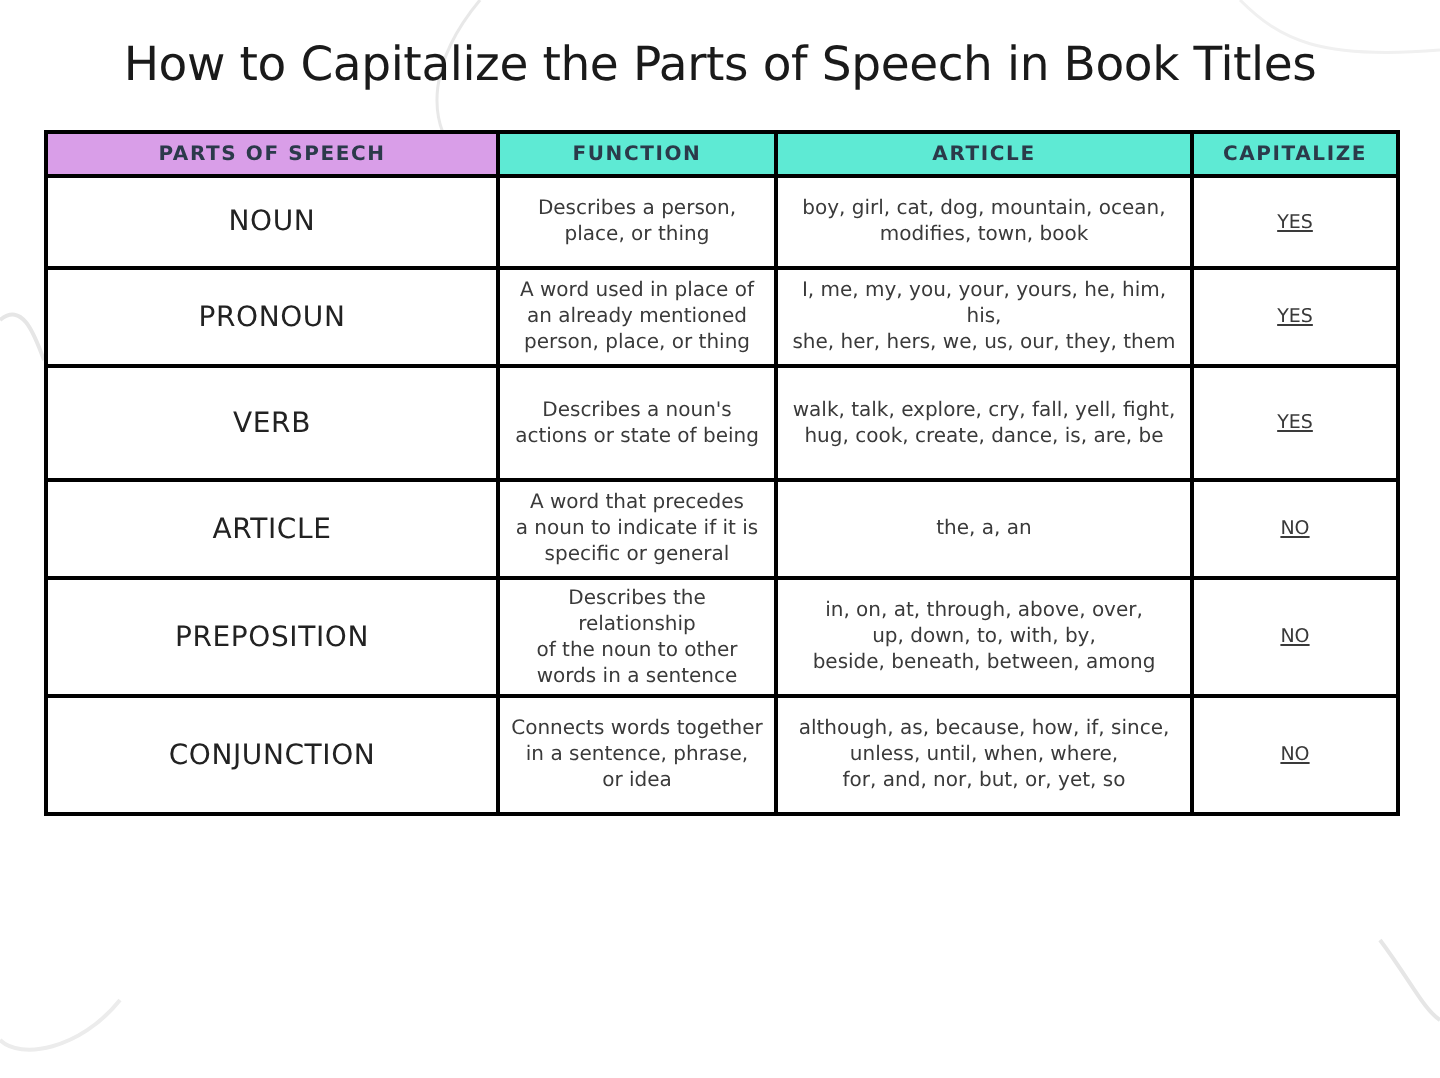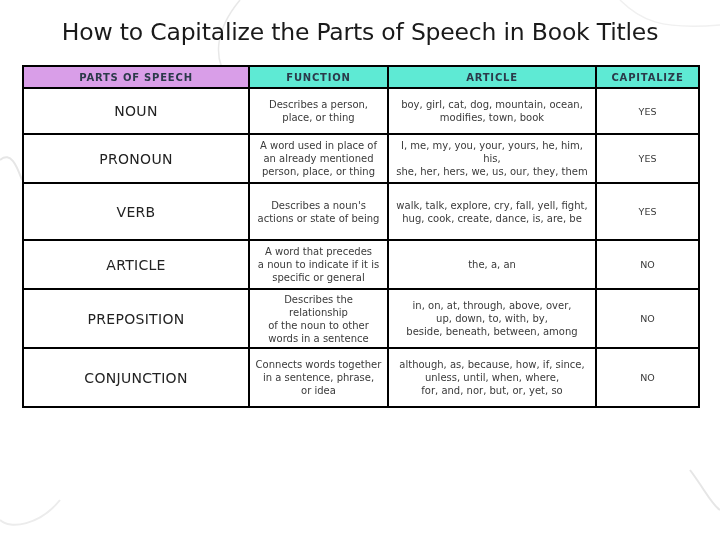--- a/index.html
+++ b/index.html
@@ -18,21 +18,21 @@
     }
     table.grid th, table.grid td { border: 2px solid #000000; text-align: center; vertical-align: middle; padding: 0 4px; }
     table.grid th {
       height: 20px; font-size: 10px; font-weight: bold; letter-spacing: 0.8px;
       color: #2b3a4a;
     }
     th.c-parts { background: #d99ee8; color: #3a2646; }
     th.c-func, th.c-ex, th.c-cap { background: #5eead4; }
     td.part { font-size: 14px; color: #222; letter-spacing: 0.3px; }
     td.func, td.ex { font-size: 10px; line-height: 13px; color: #3a3a3a; white-space: pre-line; }
-    td.cap { font-size: 9.5px; color: #3a3a3a; }
+    td.cap { font-size: 9.5px; color: #3a3a3a; text-decoration: underline; }
   </style>
 </head>
 <body>
 
 <svg class="bg-deco" viewBox="0 0 720 539">
   <path d="M240 0 C 215 30, 212 60, 230 80" stroke="#e8e8e8" stroke-width="1.5" fill="none"></path>
   <path d="M0 160 C 12 150, 18 170, 22 180" stroke="#e6e6e6" stroke-width="2" fill="none"></path>
   <path d="M60 500 C 40 525, 10 530, 0 520" stroke="#ececec" stroke-width="2" fill="none"></path>
   <path d="M690 470 C 705 490, 712 505, 720 510" stroke="#e6e6e6" stroke-width="2" fill="none"></path>
   <path d="M620 0 C 640 20, 660 30, 720 25" stroke="#f0f0f0" stroke-width="1.5" fill="none"></path>

